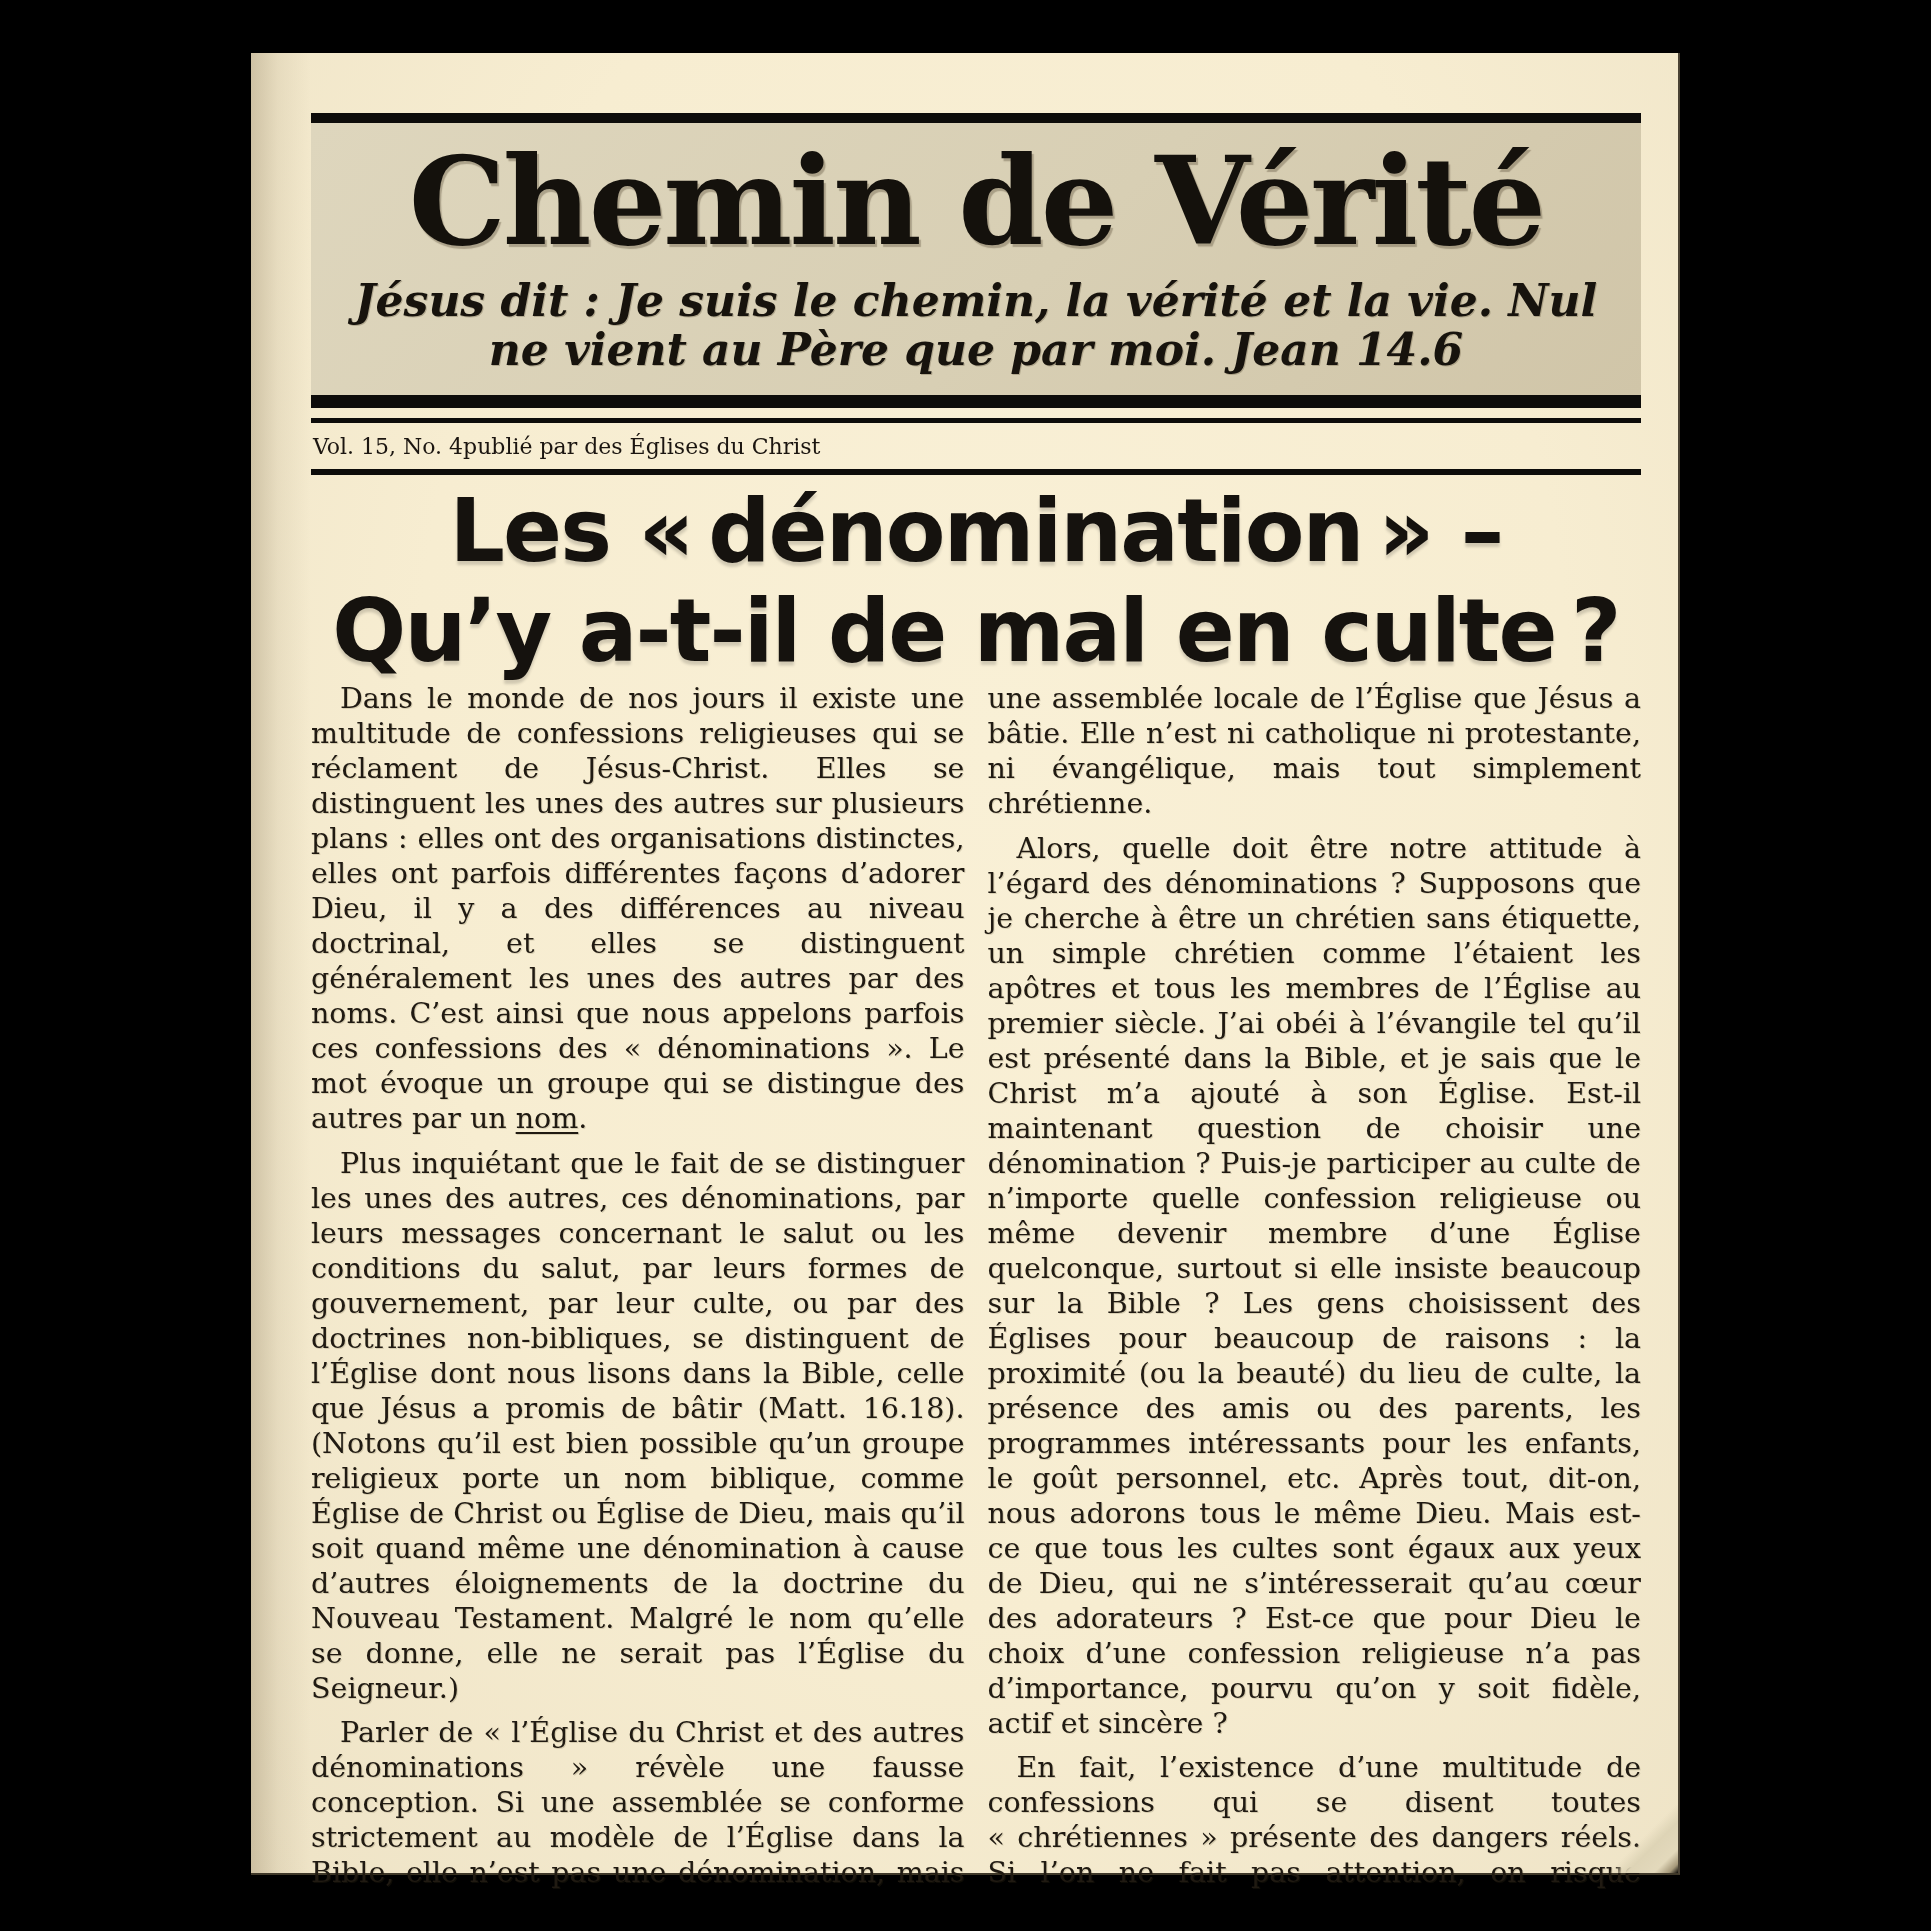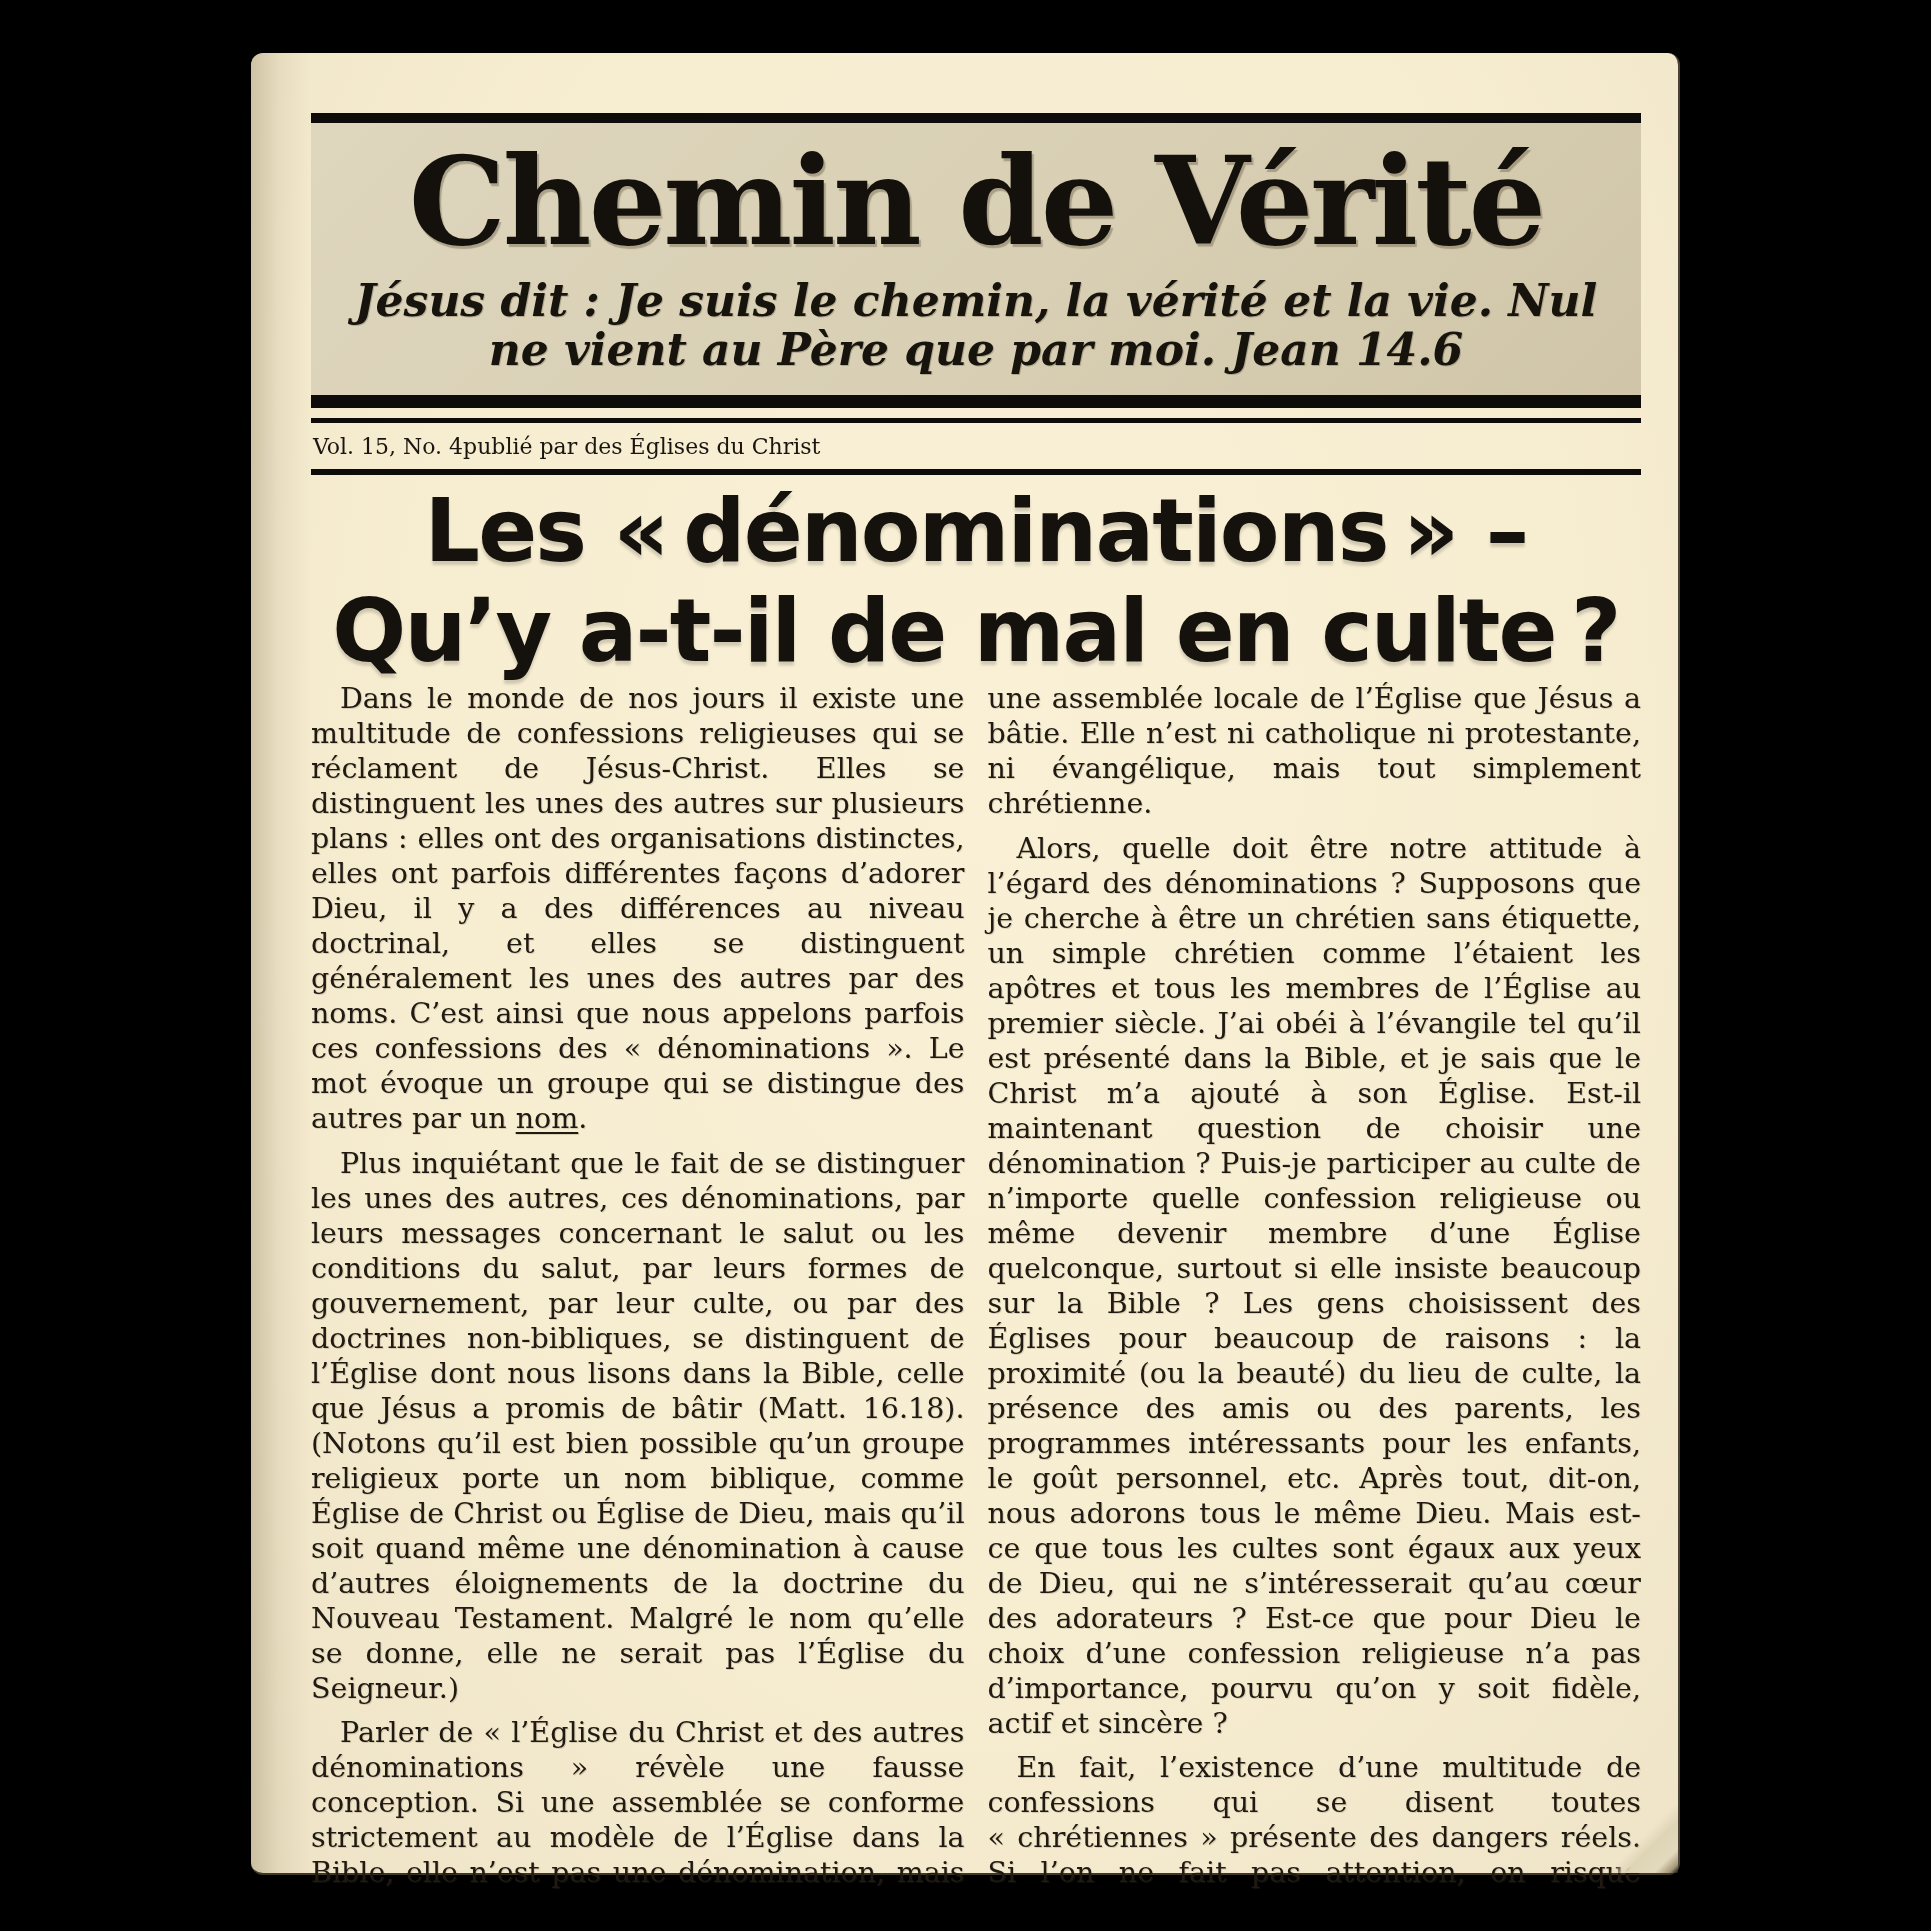--- a/index.html
+++ b/index.html
@@ -10,21 +10,20 @@
   }
   .page{
     position:absolute;left:251px;top:53px;width:1429px;height:1822px;
     background:
       linear-gradient(90deg, rgba(125,108,76,.30) 0px, rgba(125,108,76,.10) 27px, rgba(125,108,76,0) 60px),
       radial-gradient(ellipse at 52% 38%, #f9f0d6 0%, #f7edd1 55%, #eee3c6 100%);
     border-right:2.9px solid #4a4234;
     border-bottom:2.9px solid #3f3829;
     box-sizing:border-box;
     color:#1b1510;
-    border-radius:12px;
   }
   .fold{
     position:absolute;right:0;bottom:0;width:68px;height:68px;
     background:linear-gradient(to top left,
       #0c0a06 0%, #a6997a 7%, #e3d9bc 18%, #ded4b6 38%, rgba(222,212,182,0) 52%);
   }
   .inner{position:absolute;left:60px;top:0;width:1330px;}
 
   .bar{background:#0d0c0a;width:100%;}
   .bar-top{height:9.7px;margin-top:60px;}
@@ -107,21 +106,21 @@
     <div class="bar bar-bottom"></div>
 
     <div class="rule rule-1"></div>
     <div class="issue-row">
       <span>Vol. 15, No. 4</span>
       <span>publié par des Églises du Christ</span>
     </div>
     <div class="rule rule-2"></div>
 
     <div class="headline">
-      <div>Les « dénominations » –</div>
+      <div>Les « dénomination » –</div>
       <div>Qu’y a-t-il de mal en culte ?</div>
     </div>
 
     <div class="columns">
         <p>Dans le monde de nos jours il existe une mul­titude de confessions religieuses qui se réclament de Jésus-Christ. Elles se distinguent les unes des autres sur plusieurs plans&nbsp;: elles ont des organi­sations distinctes, elles ont parfois différentes fa­çons d’adorer Dieu, il y a des différences au niveau doctrinal, et elles se distinguent généralement les unes des autres par des noms. C’est ainsi que nous appelons parfois ces confessions des «&nbsp;dénomina­tions&nbsp;». Le mot évoque un groupe qui se distingue des autres par un <span class="underline">nom</span>.</p>
         <p>Plus inquiétant que le fait de se distinguer les unes des autres, ces dénominations, par leurs mes­sages concernant le salut ou les conditions du salut, par leurs formes de gouvernement, par leur culte, ou par des doctrines non-bibliques, se distinguent de l’Église dont nous lisons dans la Bible, celle que Jésus a promis de bâtir (Matt. 16.18). (Notons qu’il est bien possible qu’un groupe religieux porte un nom biblique, comme Église de Christ ou Église de Dieu, mais qu’il soit quand même une dénomina­tion à cause d’autres éloignements de la doctrine du Nouveau Testament. Malgré le nom qu’elle se donne, elle ne serait pas l’Église du Seigneur.)</p>
         <p>Parler de «&nbsp;l’Église du Christ et des <span class="italic">autres</span> déno­minations&nbsp;» révèle une fausse conception. Si une assemblée se conforme strictement au modèle de l’Église dans la Bible, elle n’est pas une dénomi­nation, mais une assemblée locale de l’Église que Jésus a bâtie. Elle n’est ni catholique ni protestante, ni évangélique, mais tout simplement chrétienne.</p>
         <p>Alors, quelle doit être notre attitude à l’égard des dénominations&nbsp;? Supposons que je cherche à être un chrétien sans étiquette, un simple chrétien comme l’étaient les apôtres et tous les membres de l’Église au premier siècle. J’ai obéi à l’évangile tel qu’il est présenté dans la Bible, et je sais que le Christ m’a ajouté à son Église. Est-il maintenant question de choisir une dénomination&nbsp;? Puis-je participer au culte de n’importe quelle confession religieuse ou même devenir membre d’une Église quelconque, surtout si elle insiste beaucoup sur la Bible&nbsp;? Les gens choisissent des Églises pour beaucoup de rai­sons&nbsp;: la proximité (ou la beauté) du lieu de culte, la présence des amis ou des parents, les programmes intéressants pour les enfants, le goût personnel, etc. Après tout, dit-on, nous adorons tous le même Dieu. Mais est-ce que tous les cultes sont égaux aux yeux de Dieu, qui ne s’intéresserait qu’au cœur des adorateurs&nbsp;? Est-ce que pour Dieu le choix d’une confession religieuse n’a pas d’importance, pourvu qu’on y soit fidèle, actif et sincère&nbsp;?</p>
         <p>En fait, l’existence d’une multitude de confes­sions qui se disent toutes «&nbsp;chrétiennes&nbsp;» présente des dangers réels. Si l’on ne fait pas attention, on risque d’adorer Dieu inutilement, se laisser égarer loin de la vérité et se rendre coupable de cautionner des faux docteurs.</p>
       </div>

